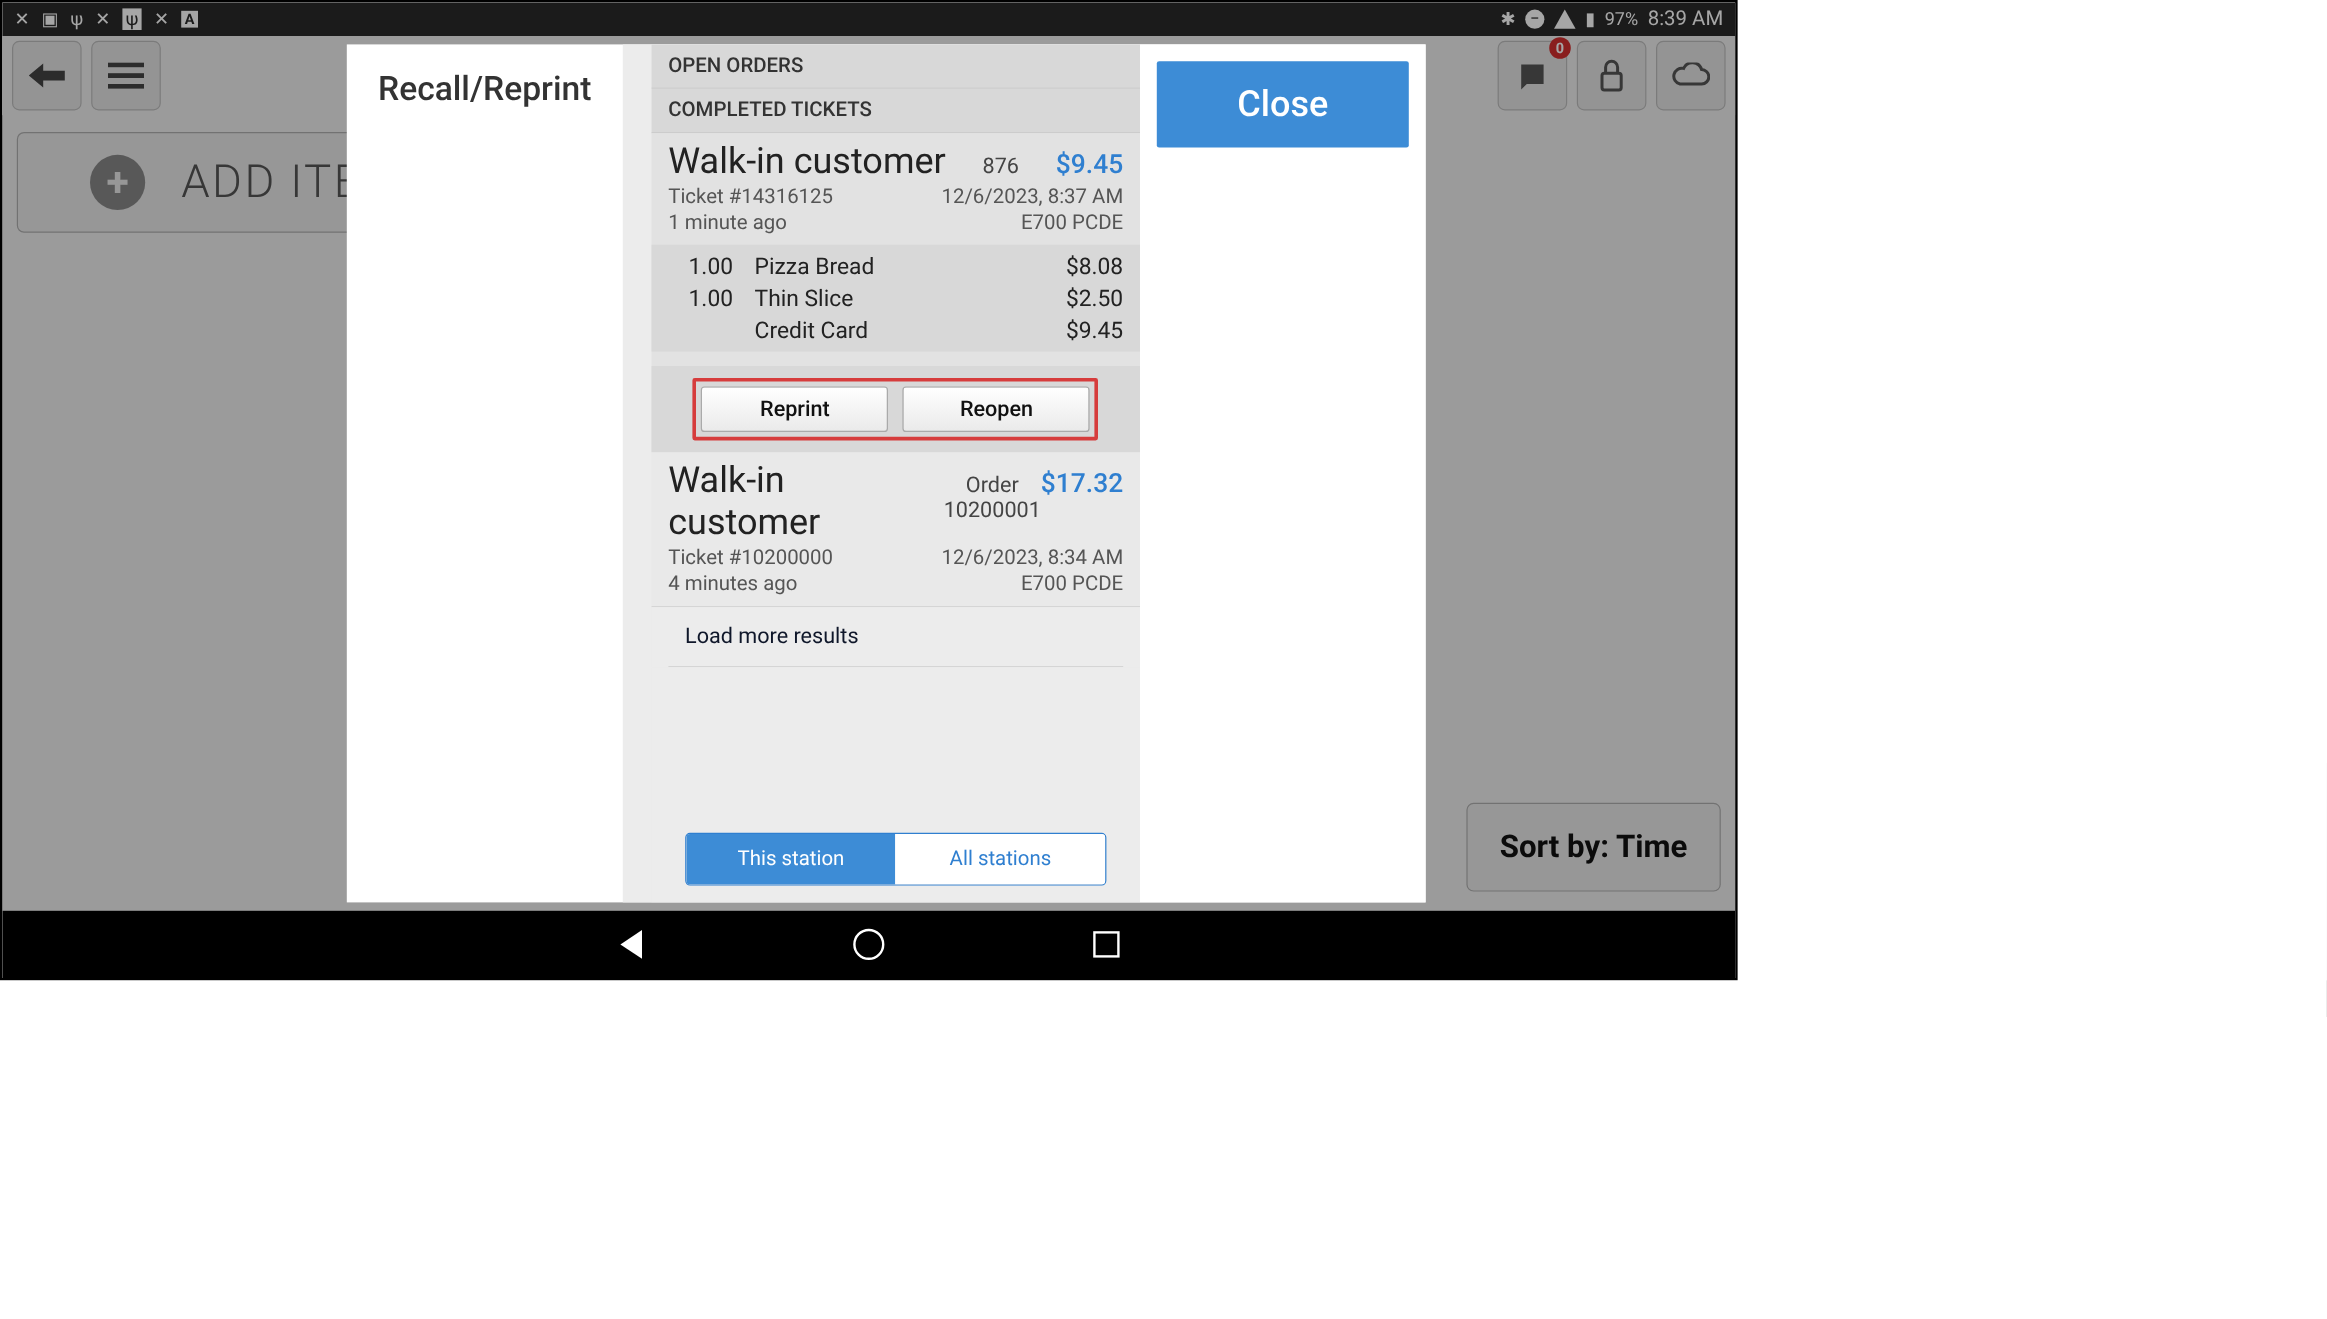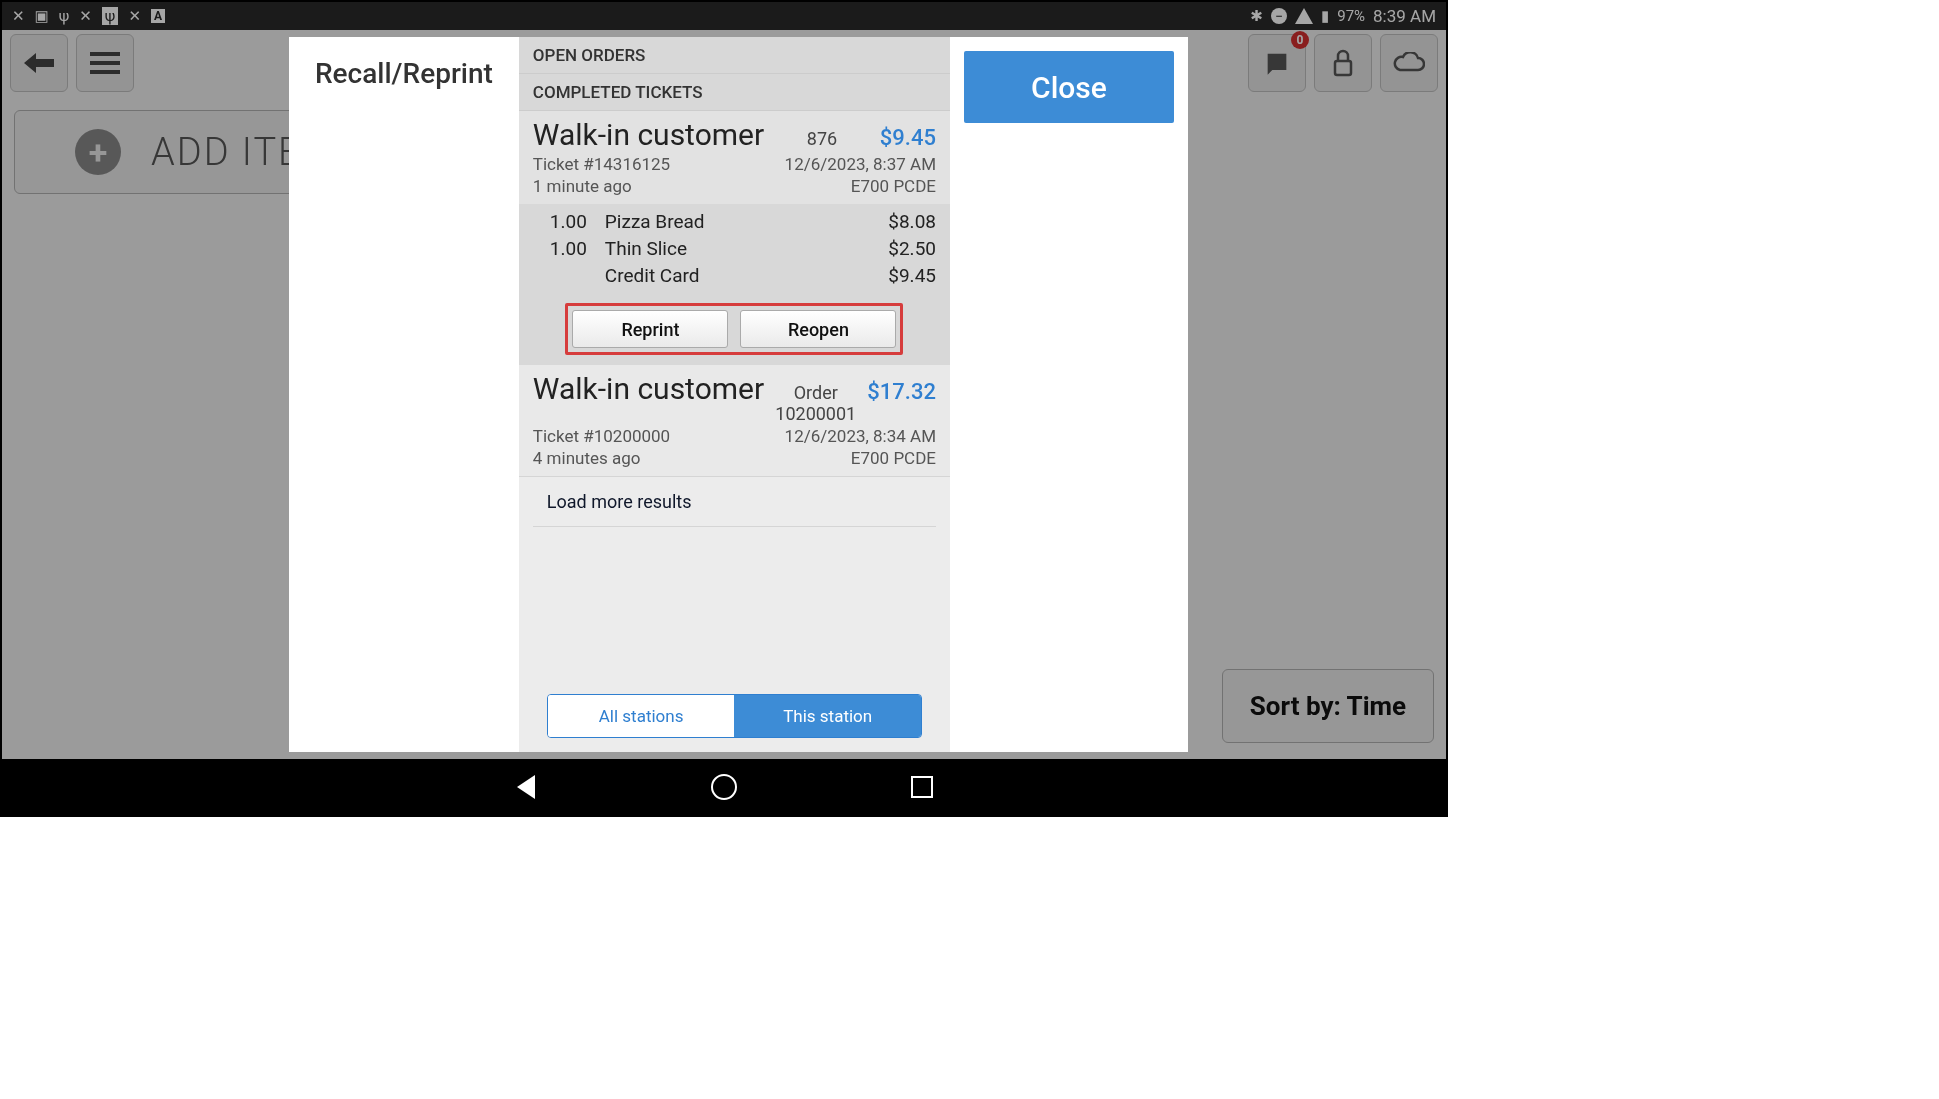--- a/index.html
+++ b/index.html
@@ -18,31 +18,31 @@
   
   .add-bar{position:absolute;left:12px;top:108px;width:500px;height:82px;border:1px solid #b0b0b0;border-radius:6px;background:#e8e8e8;display:flex;align-items:center;gap:30px;padding-left:60px;color:#555;font-size:38px;}
   .plus-circle{width:46px;height:46px;border-radius:50%;background:#888;display:flex;align-items:center;justify-content:center;color:#e8e8e8;font-size:34px;font-weight:bold;}
   
   .sort-btn{position:absolute;right:12px;bottom:72px;width:210px;height:72px;border:1px solid #b0b0b0;border-radius:6px;background:#e8e8e8;display:flex;align-items:center;justify-content:center;font-size:26px;font-weight:bold;color:#111;}
   
   .overlay{position:absolute;inset:0;background:rgba(0,0,0,0.35);}
   
   .dialog{position:absolute;left:287px;top:35px;width:899px;height:715px;background:#fff;display:flex;flex-direction:row;}
   .dlg-title{font-size:28px;font-weight:500;color:#333;padding:20px 26px 18px;}
-  .dlg-body{flex:1;background:#ececec;display:flex;flex-direction:column;overflow:hidden;}
+  .dlg-body{flex:1;background:#ececec;display:flex;flex-direction:column;overflow:hidden;padding-left:24px;}
   .section-header{background:#d8d8d8;color:#333;font-size:17px;font-weight:500;padding:8px 14px;border-bottom:1px solid #ccc;}
   .ticket{background:#e2e2e2;padding:6px 14px 0;}
   .ticket.collapsed{background:#e9e9e9;}
   .row{display:flex;align-items:baseline;}
   .cust{font-size:30px;color:#222;}
   .ordnum{flex:1;text-align:center;font-size:18px;color:#444;}
   .amount{font-size:22px;color:#2f7fd0;font-weight:500;}
   .sub{display:flex;font-size:17px;color:#555;padding-top:2px;}
   .sub .r{margin-left:auto;text-align:right;}
-  .items{background:#d8d8d8;margin:4px -14px 0 -14px;padding:4px 14px;}
+  .items{background:#d8d8d8;margin:4px -14px 12px -14px;padding:4px 14px;}
   .item-row{display:flex;font-size:19px;color:#222;padding:2px 0;}
   .item-qty{width:54px;text-align:right;padding-right:18px;}
   .item-name{flex:1;}
   .item-price{width:100px;text-align:right;}
   .actions{display:flex;justify-content:center;gap:14px;padding:10px 0 10px;background:#d8d8d8;margin:0 -14px;}
   .actions-highlight{border:3px solid #d63c3c;padding:4px;border-radius:2px;display:flex;gap:12px;}
   .act-btn{width:154px;height:36px;background:linear-gradient(#fff,#eaeaea);border:1px solid #aaa;border-radius:3px;font-size:18px;font-weight:500;color:#111;display:flex;align-items:center;justify-content:center;cursor:pointer;}
   .load-more{font-size:18px;color:#0f172a;padding:14px 14px;border-bottom:1px solid #d5d5d5;margin:0 14px;cursor:pointer;}
   .load-more-wrap{background:#ececec;}
   .filter-bar{padding:14px;background:#ececec;}
@@ -191,22 +191,22 @@
       </div>
 
       <div class="load-more-wrap">
         <div class="load-more">Load more results</div>
       </div>
 
       <div style="flex:1;background:#ececec;"></div>
 
       <div class="filter-bar">
         <div class="segmented">
+          <div class="seg active">This station</div>
           <div class="seg inactive">All stations</div>
-          <div class="seg active">This station</div>
         </div>
       </div>
     </div>
 
     <div class="dlg-footer">
       <div class="close-btn">Close</div>
     </div>
   </div>
 
   <div class="navbar">

